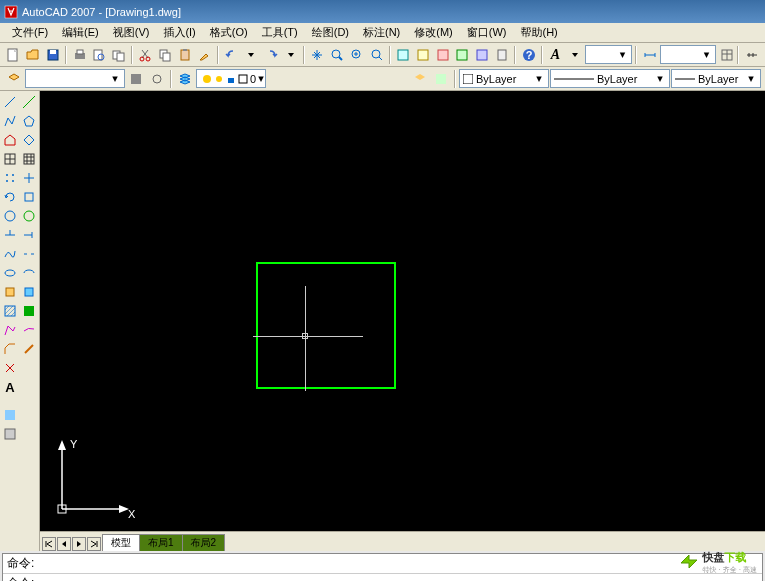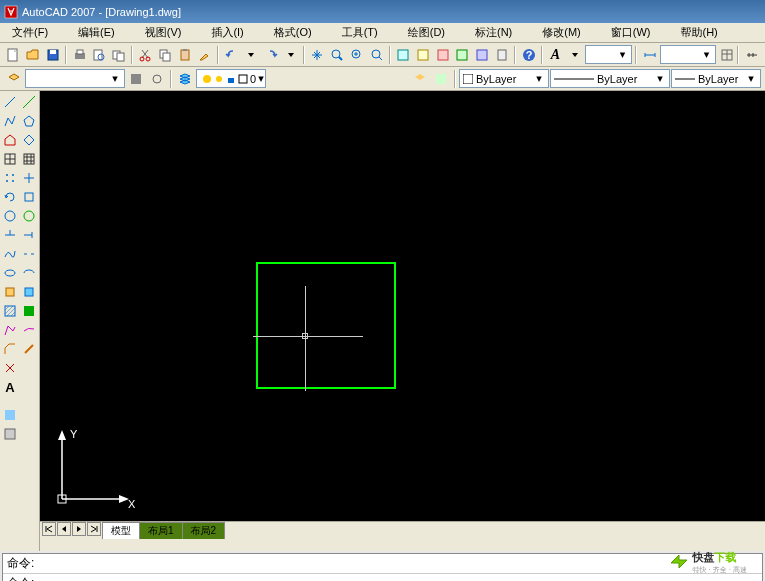--- a/index.html
+++ b/index.html
@@ -1,43 +1,43 @@
 <!DOCTYPE html>
 <html><head>
 <meta charset="utf-8">
 <style>
 *{margin:0;padding:0;box-sizing:border-box;font-family:"Microsoft YaHei",SimSun,Arial,sans-serif;font-size:11px}
 body{width:765px;height:581px;background:#e8e8e8;overflow:hidden;position:relative}
 .titlebar{height:23px;background:linear-gradient(#3a6ea5,#5a8ec5);display:flex;align-items:center;padding:0 4px;color:#fff}
 .titlebar svg{margin-right:4px}
-.menubar{height:20px;background:#ece9d8;display:flex;align-items:center;padding:0 6px;gap:18px;border-bottom:1px solid #aca899}
+.menubar{height:20px;background:#ece9d8;display:flex;align-items:center;padding:0 6px;gap:2px;border-bottom:1px solid #aca899}
 .menubar span{padding:2px 6px;cursor:default}
 .toolbar-row{height:24px;background:#ece9d8;display:flex;align-items:center;padding:1px 4px;gap:1px;border-bottom:1px solid #aca899}
 .tbtn{width:20px;height:20px;display:flex;align-items:center;justify-content:center;border:1px solid transparent;cursor:default}
 .tsep{width:2px;height:18px;border-left:1px solid #aca899;border-right:1px solid #fff;margin:0 2px}
 .dropdown{height:19px;background:#fff;border:1px solid #7f9db9;display:flex;align-items:center;padding:0 3px;font-size:10px}
 .dd-arrow{width:12px;height:14px;margin-left:auto;display:flex;align-items:center;justify-content:center}
 .workspace{display:flex;height:460px}
 .sidebar{width:40px;background:#ece9d8;display:flex;flex-direction:column;padding:2px 1px;gap:1px;border-right:1px solid #aca899}
 .srow{display:flex;gap:1px}
 .sbtn{width:18px;height:18px;display:flex;align-items:center;justify-content:center;border:1px solid transparent}
 .canvas-area{flex:1;display:flex;flex-direction:column}
 .canvas{flex:1;background:#000;position:relative}
 .rect{position:absolute;left:216px;top:171px;width:140px;height:127px;border:2px solid #0f0}
 .crosshair-h{position:absolute;left:213px;top:245px;width:110px;height:1px;background:#ccc}
 .crosshair-v{position:absolute;left:265px;top:195px;width:1px;height:105px;background:#ccc}
 .pick-box{position:absolute;left:262px;top:242px;width:6px;height:6px;border:1px solid #ccc}
 .ucs{position:absolute;left:10px;bottom:10px}
-.layout-tabs{height:30px;background:#ece9d8;display:flex;align-items:flex-start;border-top:1px solid #aca899;padding:0 2px;gap:0}
+.layout-tabs{height:20px;background:#ece9d8;display:flex;align-items:flex-end;border-top:1px solid #aca899;padding:0 2px;gap:0}
 .ltab{padding:1px 8px;background:#4d7c0f;border:1px solid #888;border-bottom:none;font-size:10px;margin-right:-1px}
 .ltab.active{background:#fff}
 .navbtn{width:14px;height:14px;display:flex;align-items:center;justify-content:center;border:1px solid #888;margin-right:1px}
 .command-area{height:36px;background:#fff;border:1px solid #888;margin:2px}
 .cmd-line{padding:1px 4px;font-size:12px;color:#000}
-.watermark{position:absolute;right:18px;bottom:6px;display:flex;align-items:center;gap:3px;font-size:12px;font-weight:bold}
+.watermark{position:absolute;right:8px;bottom:6px;display:flex;align-items:center;gap:3px;font-size:12px;font-weight:bold}
 .layer-box{display:flex;align-items:center;gap:2px;font-size:10px;padding:0 2px}
 </style>
 </head>
 <body>
 
 <div class="titlebar">
   <svg width="14" height="14">
       <rect x="1" y="1" width="12" height="12" fill="#c00" stroke="#fff" stroke-width="0.5"></rect>
       <path d="M4 3 L7 10 L10 3 M5 6 L9 6" stroke="#fff" stroke-width="1.2" fill="none"></path>
     </svg>

